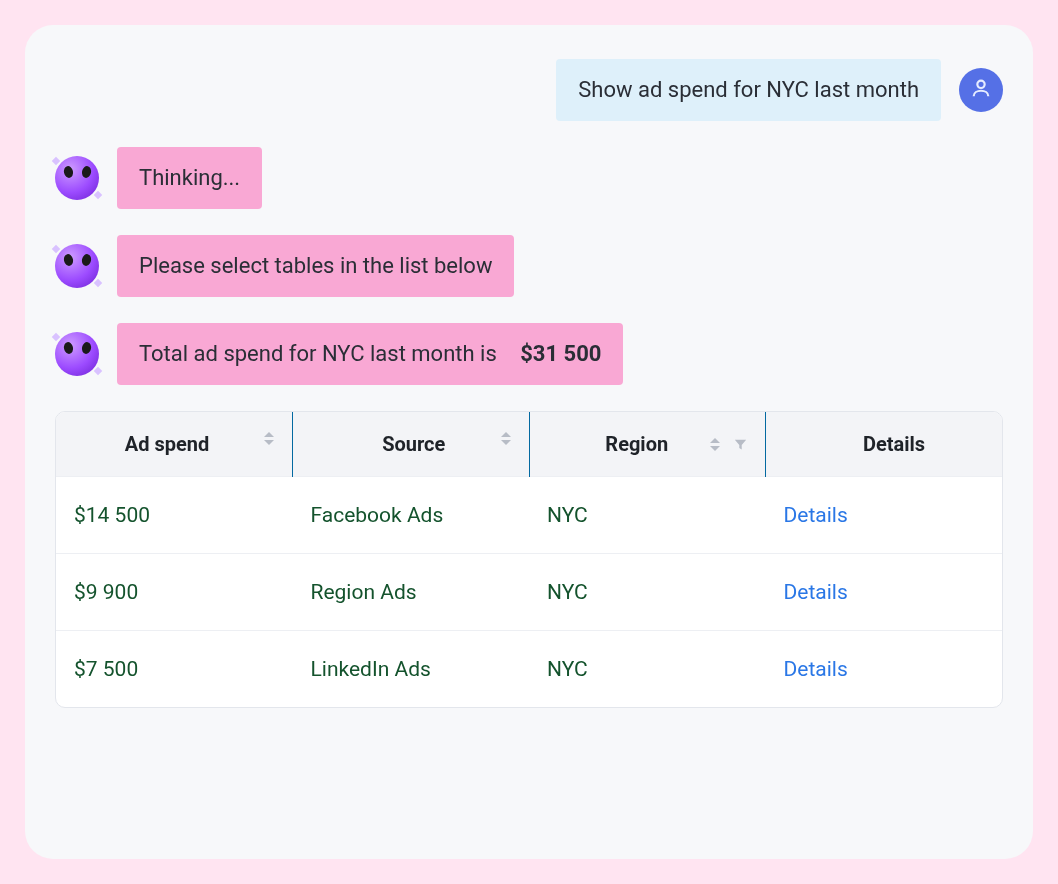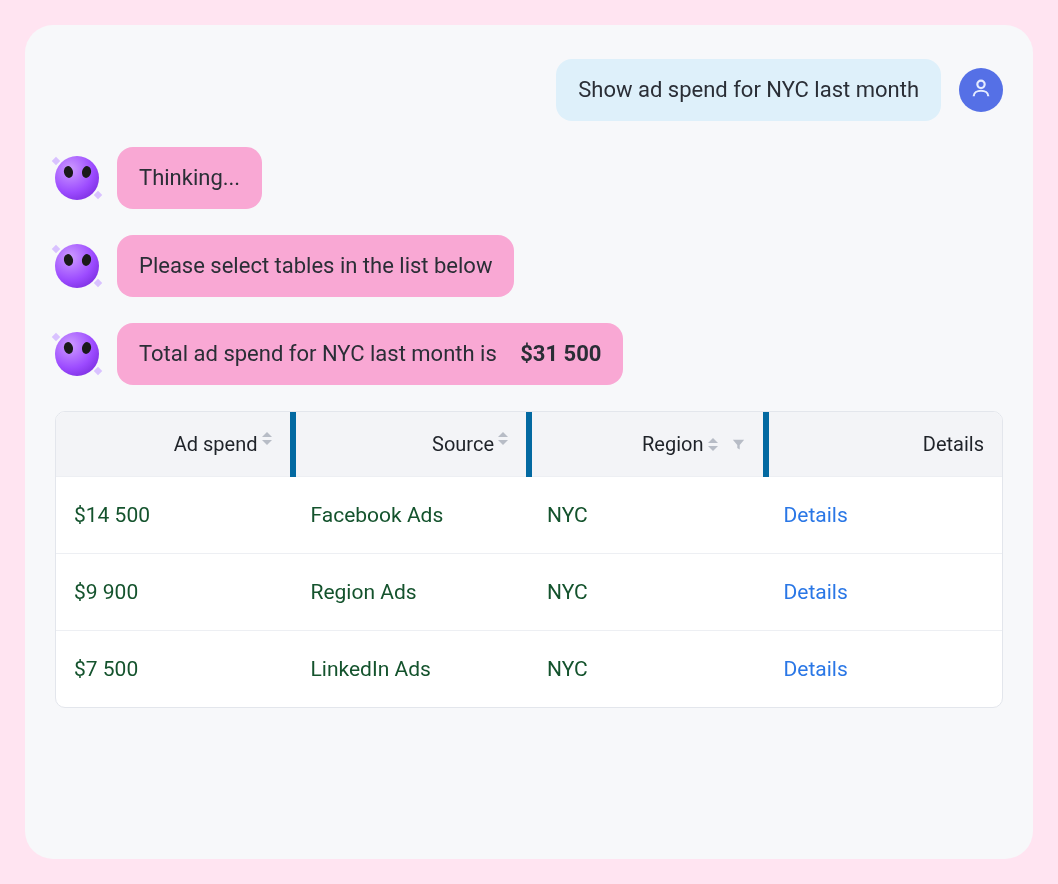--- a/index.html
+++ b/index.html
@@ -25,21 +25,21 @@
 
   
   .row { display: flex; align-items: center; margin-bottom: 26px; gap: 18px; }
   .row.user { justify-content: flex-end; }
   .row.bot  { justify-content: flex-start; }
 
   .bubble {
     font-size: 22px;
     line-height: 1.55;
     padding: 14px 22px;
-    border-radius: 16px;
+    border-radius: 4px;
     color: #2a2e36;
   }
   .bubble.user { background: #def0fa; max-width: 640px; }
   .bubble.bot  { background: #f9a8d4; max-width: 640px; }
 
   .avatar-user {
     width: 44px; height: 44px; border-radius: 50%;
     background: #5570e6;
     display: flex; align-items: center; justify-content: center;
     flex: 0 0 44px;
@@ -75,27 +75,27 @@
     margin-top: 4px;
     background: #ffffff;
     border: 1px solid #e3e6ec;
     border-radius: 10px;
     overflow: hidden;
   }
   table { width: 100%; border-collapse: collapse; table-layout: fixed; }
   thead th {
     background: #f3f4f7;
     font-size: 20px;
-    font-weight: 400;
+    font-weight: 700;
     color: #1f2329;
-    text-align: right;
+    text-align: center;
     padding: 20px 18px;
     position: relative;
   }
-  thead th + th { border-left: 6px solid #0369a1; padding-left: 38px; }
+  thead th + th { border-left: 1px solid #0369a1; padding-left: 38px; }
   thead th .sort {
     display:inline-flex; flex-direction:column; margin-left:4px; vertical-align:middle;
     line-height:0;
   }
   thead th .sort .up, thead th .sort .down {
     width:0;height:0;border-left:5px solid transparent;border-right:5px solid transparent;
   }
   thead th .sort .up   { border-bottom:5px solid #b7bcc6; margin-bottom:3px; }
   thead th .sort .down { border-top:5px solid #b7bcc6; }
   thead th .filter-ico {

